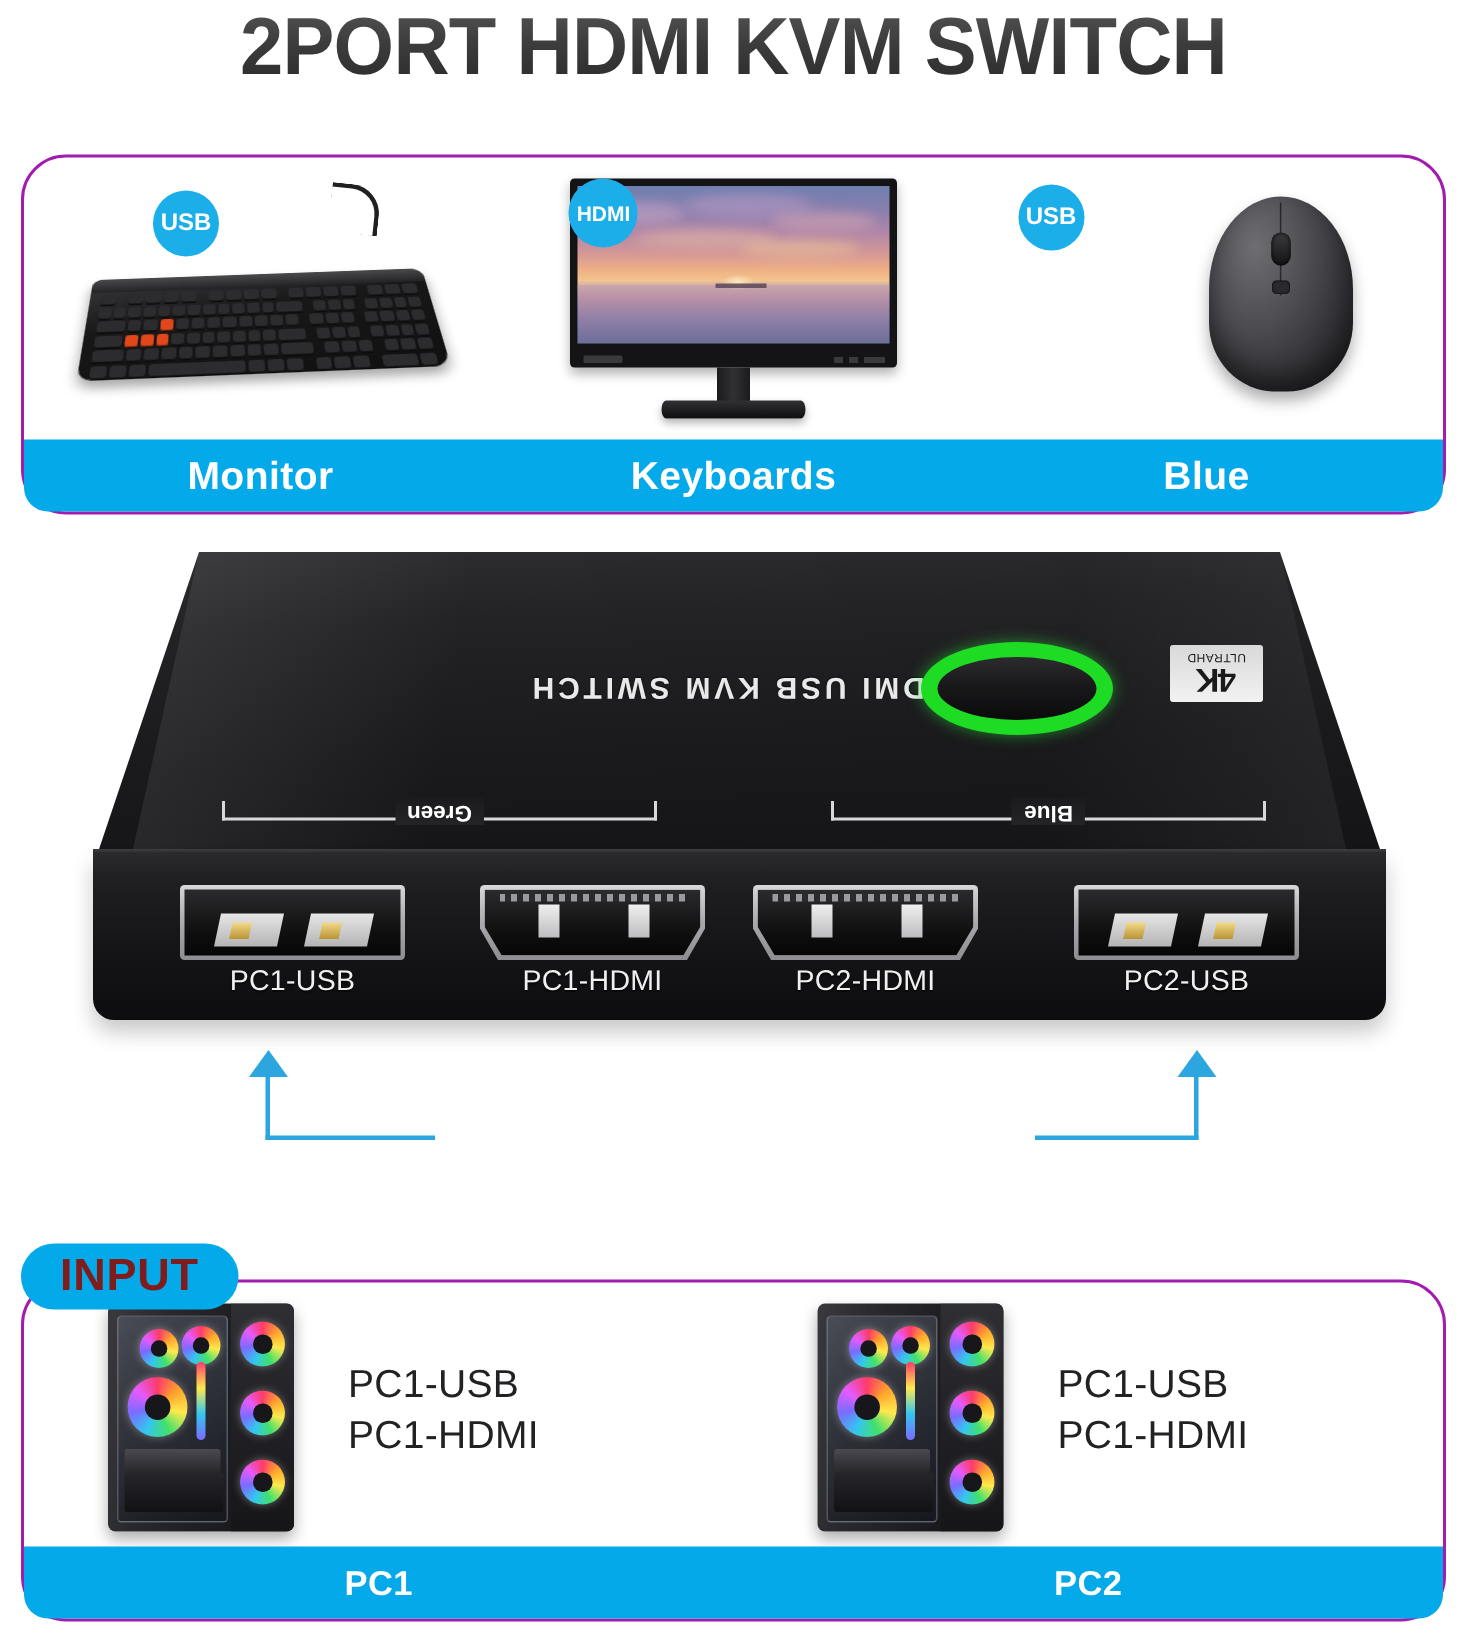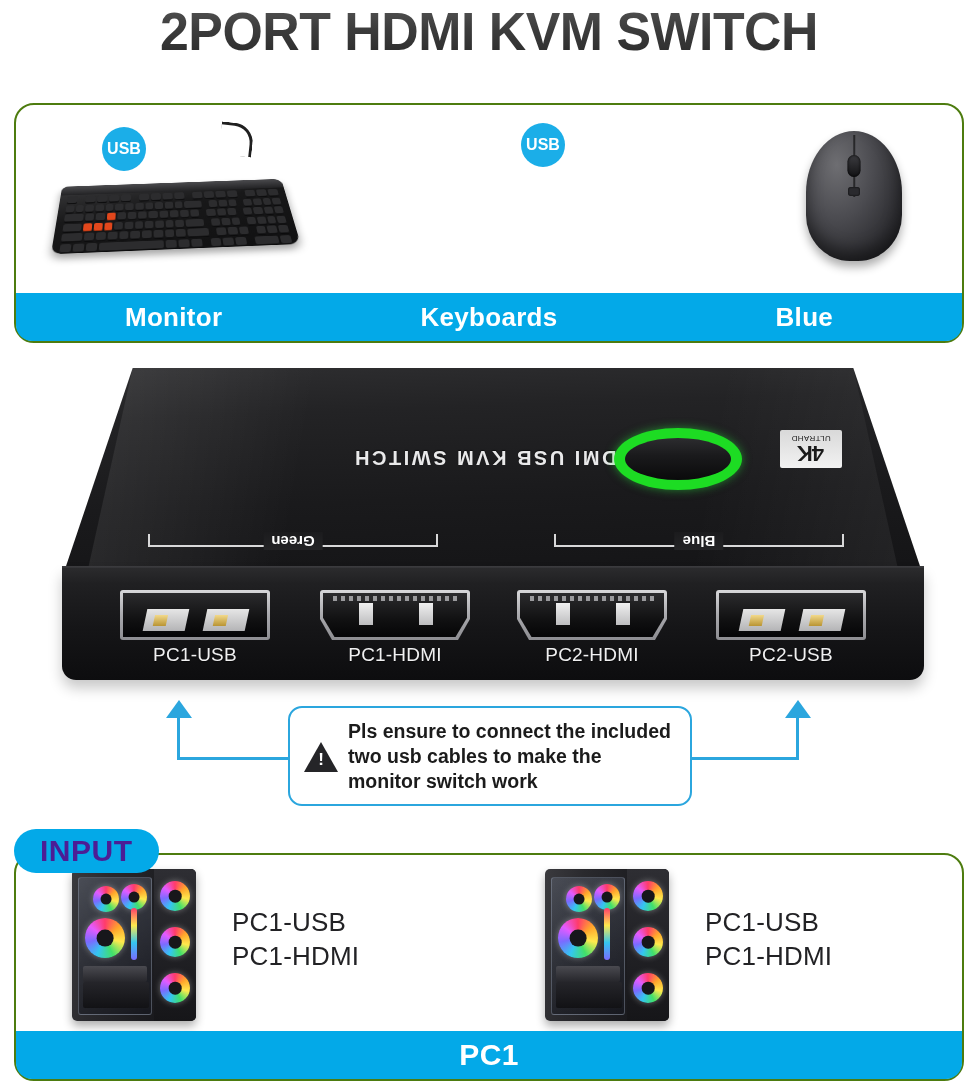--- a/index.html
+++ b/index.html
@@ -20,49 +20,49 @@
     color:#3a3a3a;
     background:linear-gradient(180deg,#565656 0%,#3d3d3d 45%,#2a2a2a 100%);
     -webkit-background-clip:text;background-clip:text;
     -webkit-text-fill-color:transparent;
     transform:scaleX(0.96);transform-origin:50% 50%;
     white-space:nowrap;
   }
 
   
   .panel{
-    position:absolute;border:2px solid #4d7c0f;border-radius:20px;
+    position:absolute;border:2px solid #a21caf;border-radius:30px;
     box-sizing:border-box;background:#fff;
   }
   #output-panel{left:14px;top:103px;width:950px;height:240px;}
   #input-panel{left:14px;top:853px;width:950px;height:228px;}
 
   
   .barlabels{
     position:absolute;left:0;bottom:0;width:100%;height:48px;
     background:#03A9E8;border-radius:0 0 16px 16px;
     display:flex;align-items:center;
   }
   .barlabels .cell{
     flex:1;text-align:center;color:#ffffff;font-weight:bold;
     font-size:26px;letter-spacing:0.3px;
   }
-  #input-panel .barlabels .cell{font-size:30px;}
+  #input-panel .barlabels .cell{font-size:23px;}
 
   
   .pill{
     position:absolute;background:#03A9E8;border-radius:24px;
     height:44px;display:flex;align-items:center;justify-content:center;
     padding:0 26px;z-index:6;
   }
   #pill-output{left:14px;top:79px;}
   #pill-input{left:14px;top:829px;}
   .pill span{font-weight:bold;font-size:30px;letter-spacing:0.5px;line-height:1;}
   #pill-output span{color:#ffffff;}
-  #pill-input span{color:#4c1d95;}
+  #pill-input span{color:#7f1d1d;}
 
   
   .outrow{position:absolute;left:0;top:0;width:100%;height:192px;display:flex;}
   .outcell{flex:1;position:relative;}
 
   
   .tag{
     position:absolute;background:#1BAEE8;border-radius:50%;
     display:flex;align-items:center;justify-content:center;
     color:#fff;font-weight:bold;z-index:4;
@@ -462,20 +462,43 @@
                   <div class="kb-key"></div>
                 <div class="kb-key gap"></div>
                 <div class="kb-key w"></div>
                   <div class="kb-key"></div>
               </div>
             </div>
           </div>
         </div>
       </div>
 
+      <div class="outcell">
+        <div class="tag" style="left:48px;top:14px;width:46px;height:46px;font-size:14px;">
+          <span>HDMI</span>
+        </div>
+        <div class="mon-wrap">
+          <div class="mon-screen">
+            <div class="mon-pic">
+              <div class="cloud" style="left:6%;top:10%;width:60px;height:14px;background:#caa8c6;"></div>
+              <div class="cloud" style="left:34%;top:5%;width:86px;height:16px;background:#b79ac6;"></div>
+              <div class="cloud" style="left:62%;top:16%;width:70px;height:13px;background:#d7a5b2;"></div>
+              <div class="cloud" style="left:18%;top:28%;width:96px;height:12px;background:#e7b9a4;"></div>
+              <div class="cloud" style="left:52%;top:34%;width:80px;height:11px;background:#f0c79a;"></div>
+              <div class="sea"></div>
+              <div class="sun"></div>
+              <div class="pier"></div>
+            </div>
+            <div class="mon-logo"></div>
+            <div class="mon-btns"></div>
+          </div>
+          <div class="mon-neck"></div>
+          <div class="mon-base"></div>
+        </div>
+      </div>
 
       <div class="outcell">
         <div class="tag" style="left:32px;top:18px;width:44px;height:44px;font-size:16px;">
           <span>USB</span>
         </div>
         <div class="mouse-wrap">
           <div class="mouse-body">
             <div class="mouse-split"></div>
             <div class="mouse-wheel"></div>
             <div class="mouse-dpi"></div>
@@ -542,21 +565,21 @@
         <div class="shell">
             <div class="cavity">
           <div class="hdmi-strip"></div>
           <div class="hdmi-tooth a"></div>
               <div class="hdmi-tooth b"></div>
         </div>
           </div>
         <div class="plabel">PC1-HDMI</div>
       </div>
 
-      <div class="port hdmi" style="left:455px;">
+      <div class="port hdmi" style="left:440px;">
         <div class="shell">
             <div class="cavity">
           <div class="hdmi-strip"></div>
           <div class="hdmi-tooth a"></div>
               <div class="hdmi-tooth b"></div>
         </div>
           </div>
         <div class="plabel">PC2-HDMI</div>
       </div>
 
@@ -577,24 +600,20 @@
   </div>
 
   <div class="arrowhead" style="left:166px;top:700px;"></div>
   <div class="conn" style="left:177px;top:716px;width:3px;height:44px;"></div>
   <div class="conn" style="left:177px;top:757px;width:113px;height:3px;"></div>
 
   <div class="arrowhead" style="left:785px;top:700px;"></div>
   <div class="conn" style="left:796px;top:716px;width:3px;height:44px;"></div>
   <div class="conn" style="left:690px;top:757px;width:109px;height:3px;"></div>
 
-  <div id="note-box">
-    <div class="warn-tri"></div>
-    <div id="note-text">Pls ensure to connect the included two usb cables to make the monitor switch work</div>
-  </div>
 
   <div class="panel" id="input-panel">
     <div class="inrow">
 
       <div class="incell">
         <div class="pc-wrap">
           <div class="pc-case">
             <div class="pc-side">
               <div class="fan s1"></div>
                 <div class="fan s2"></div>
@@ -636,20 +655,21 @@
         </div>
         <div class="pc-labels">
           <div>PC1-USB</div>
           <div>PC1-HDMI</div>
         </div>
       </div>
     </div>
 
     <div class="barlabels">
       <div class="cell">PC1</div>
+      <div class="cell">PC2</div>
     </div>
   </div>
 
   <div class="pill" id="pill-input">
     <span>INPUT</span>
   </div>
 
 </div>
 
 </body></html>

